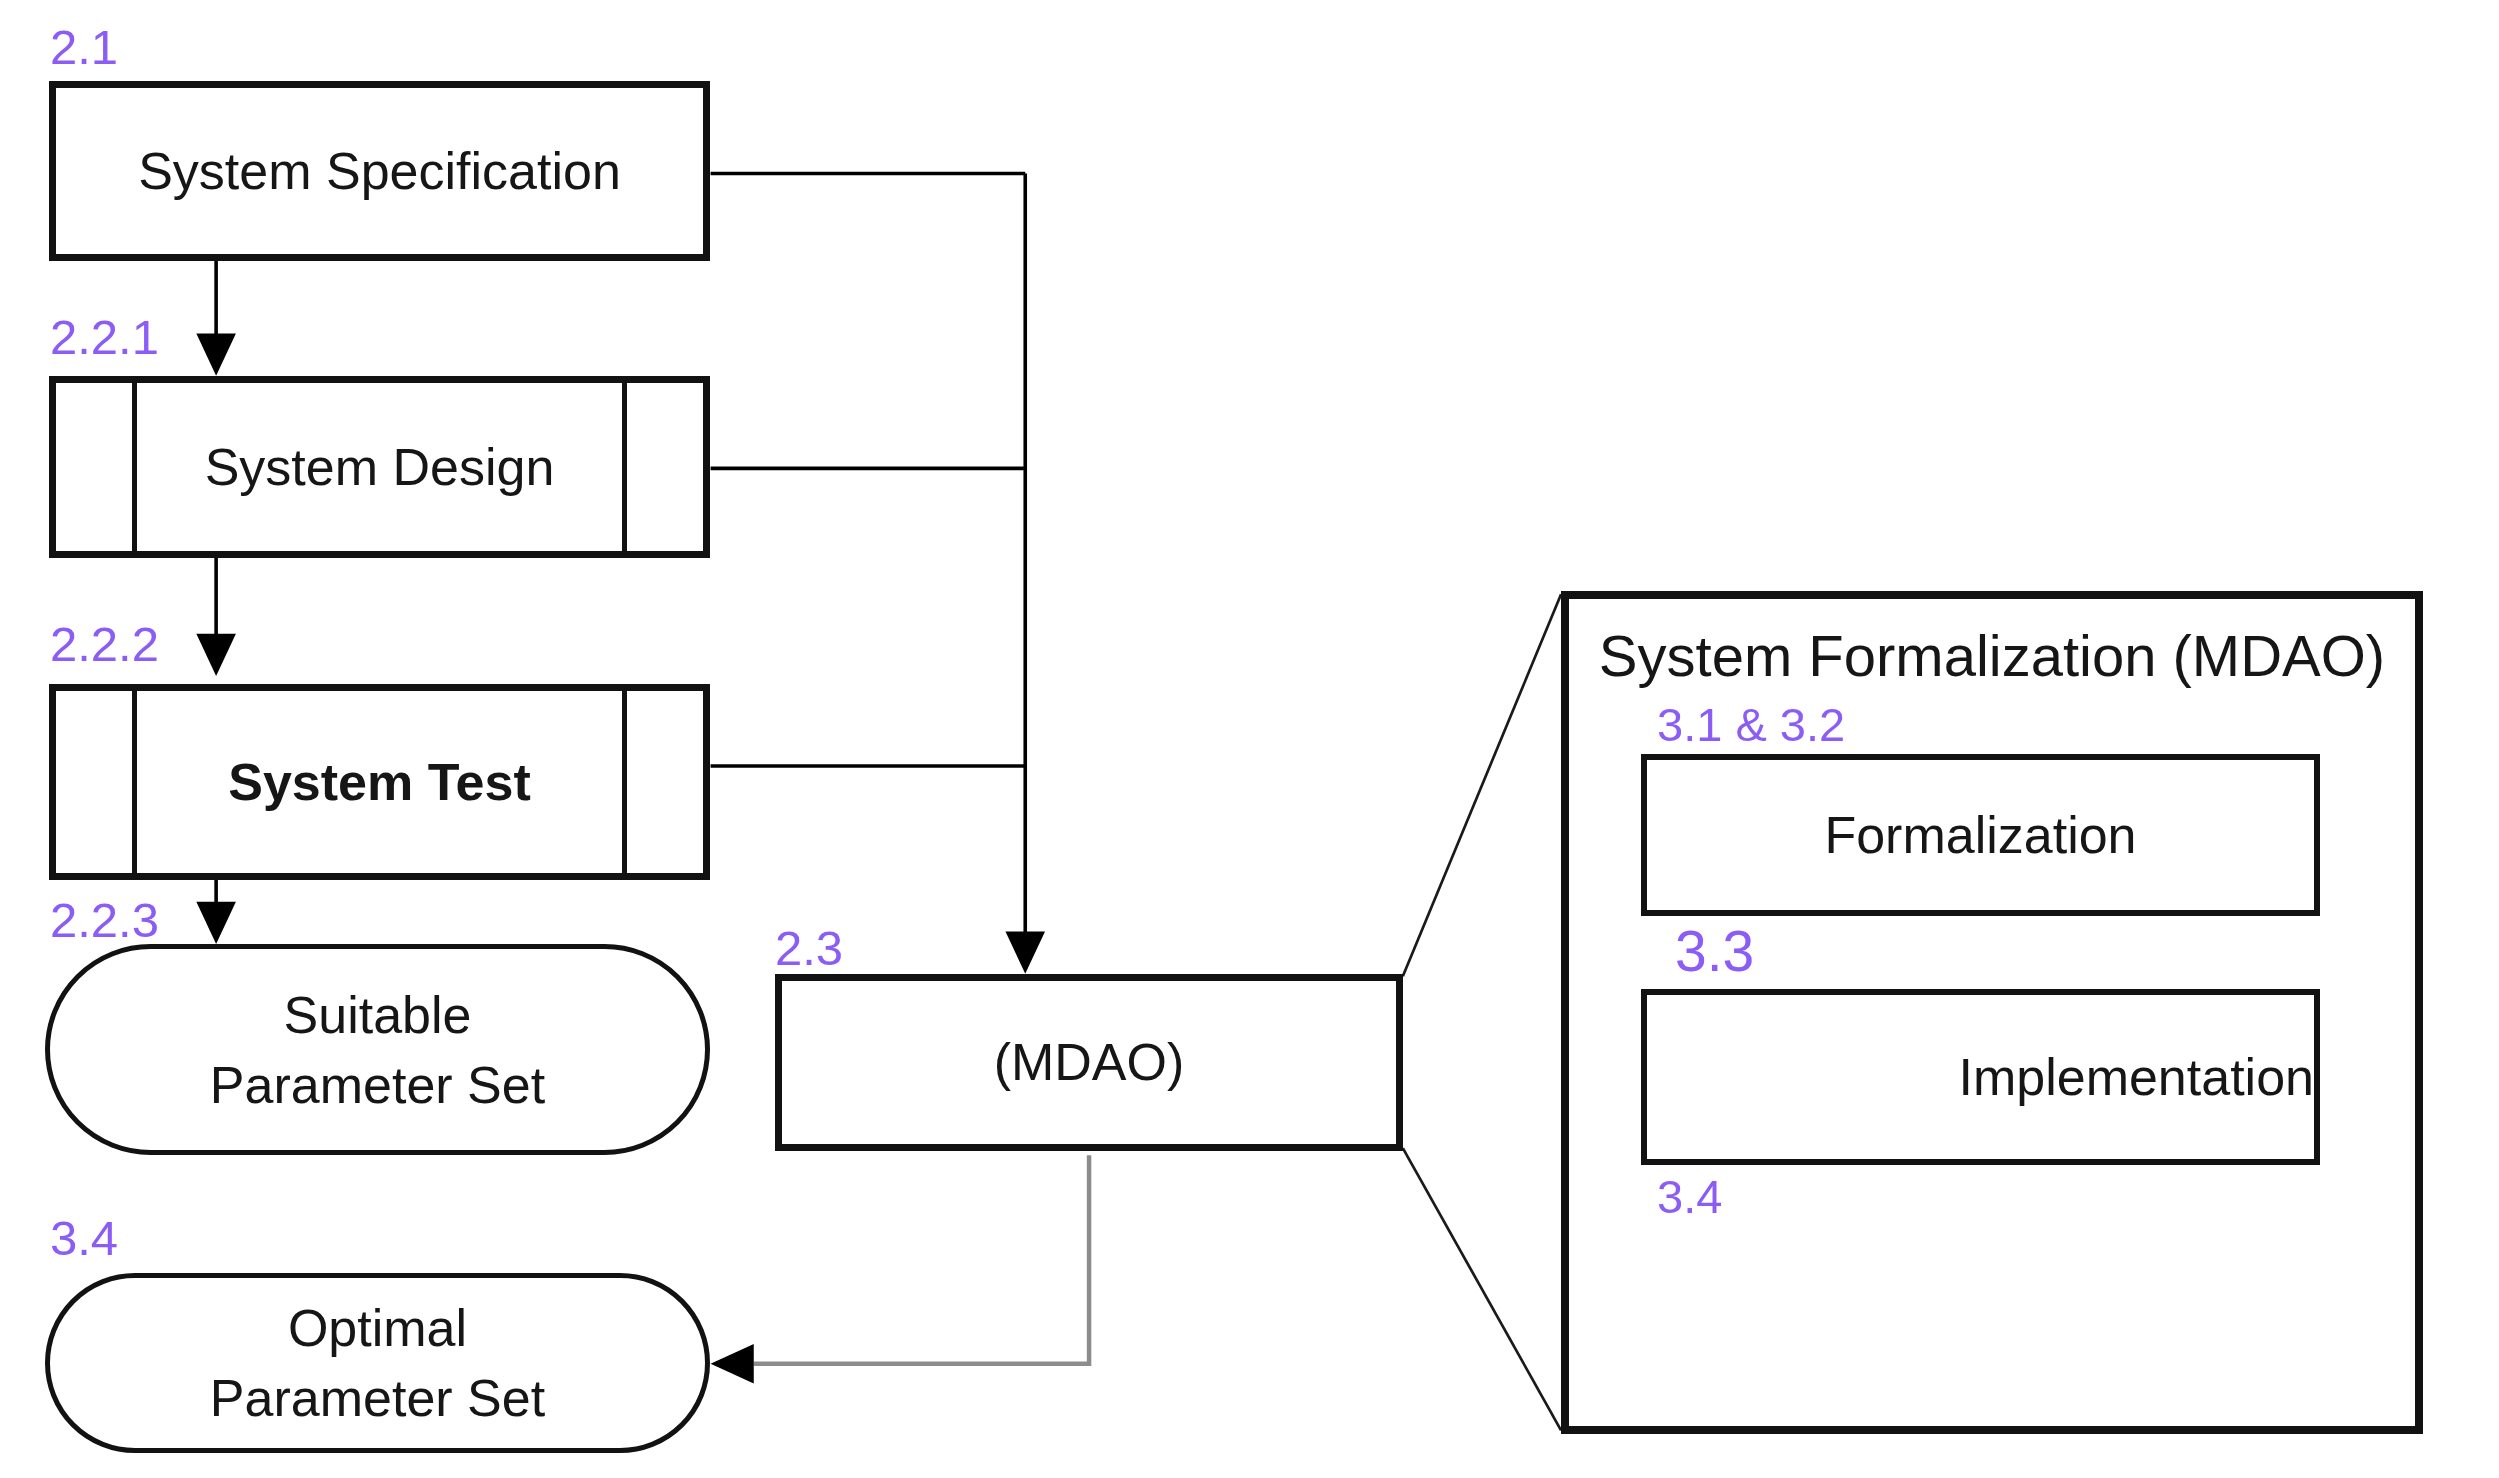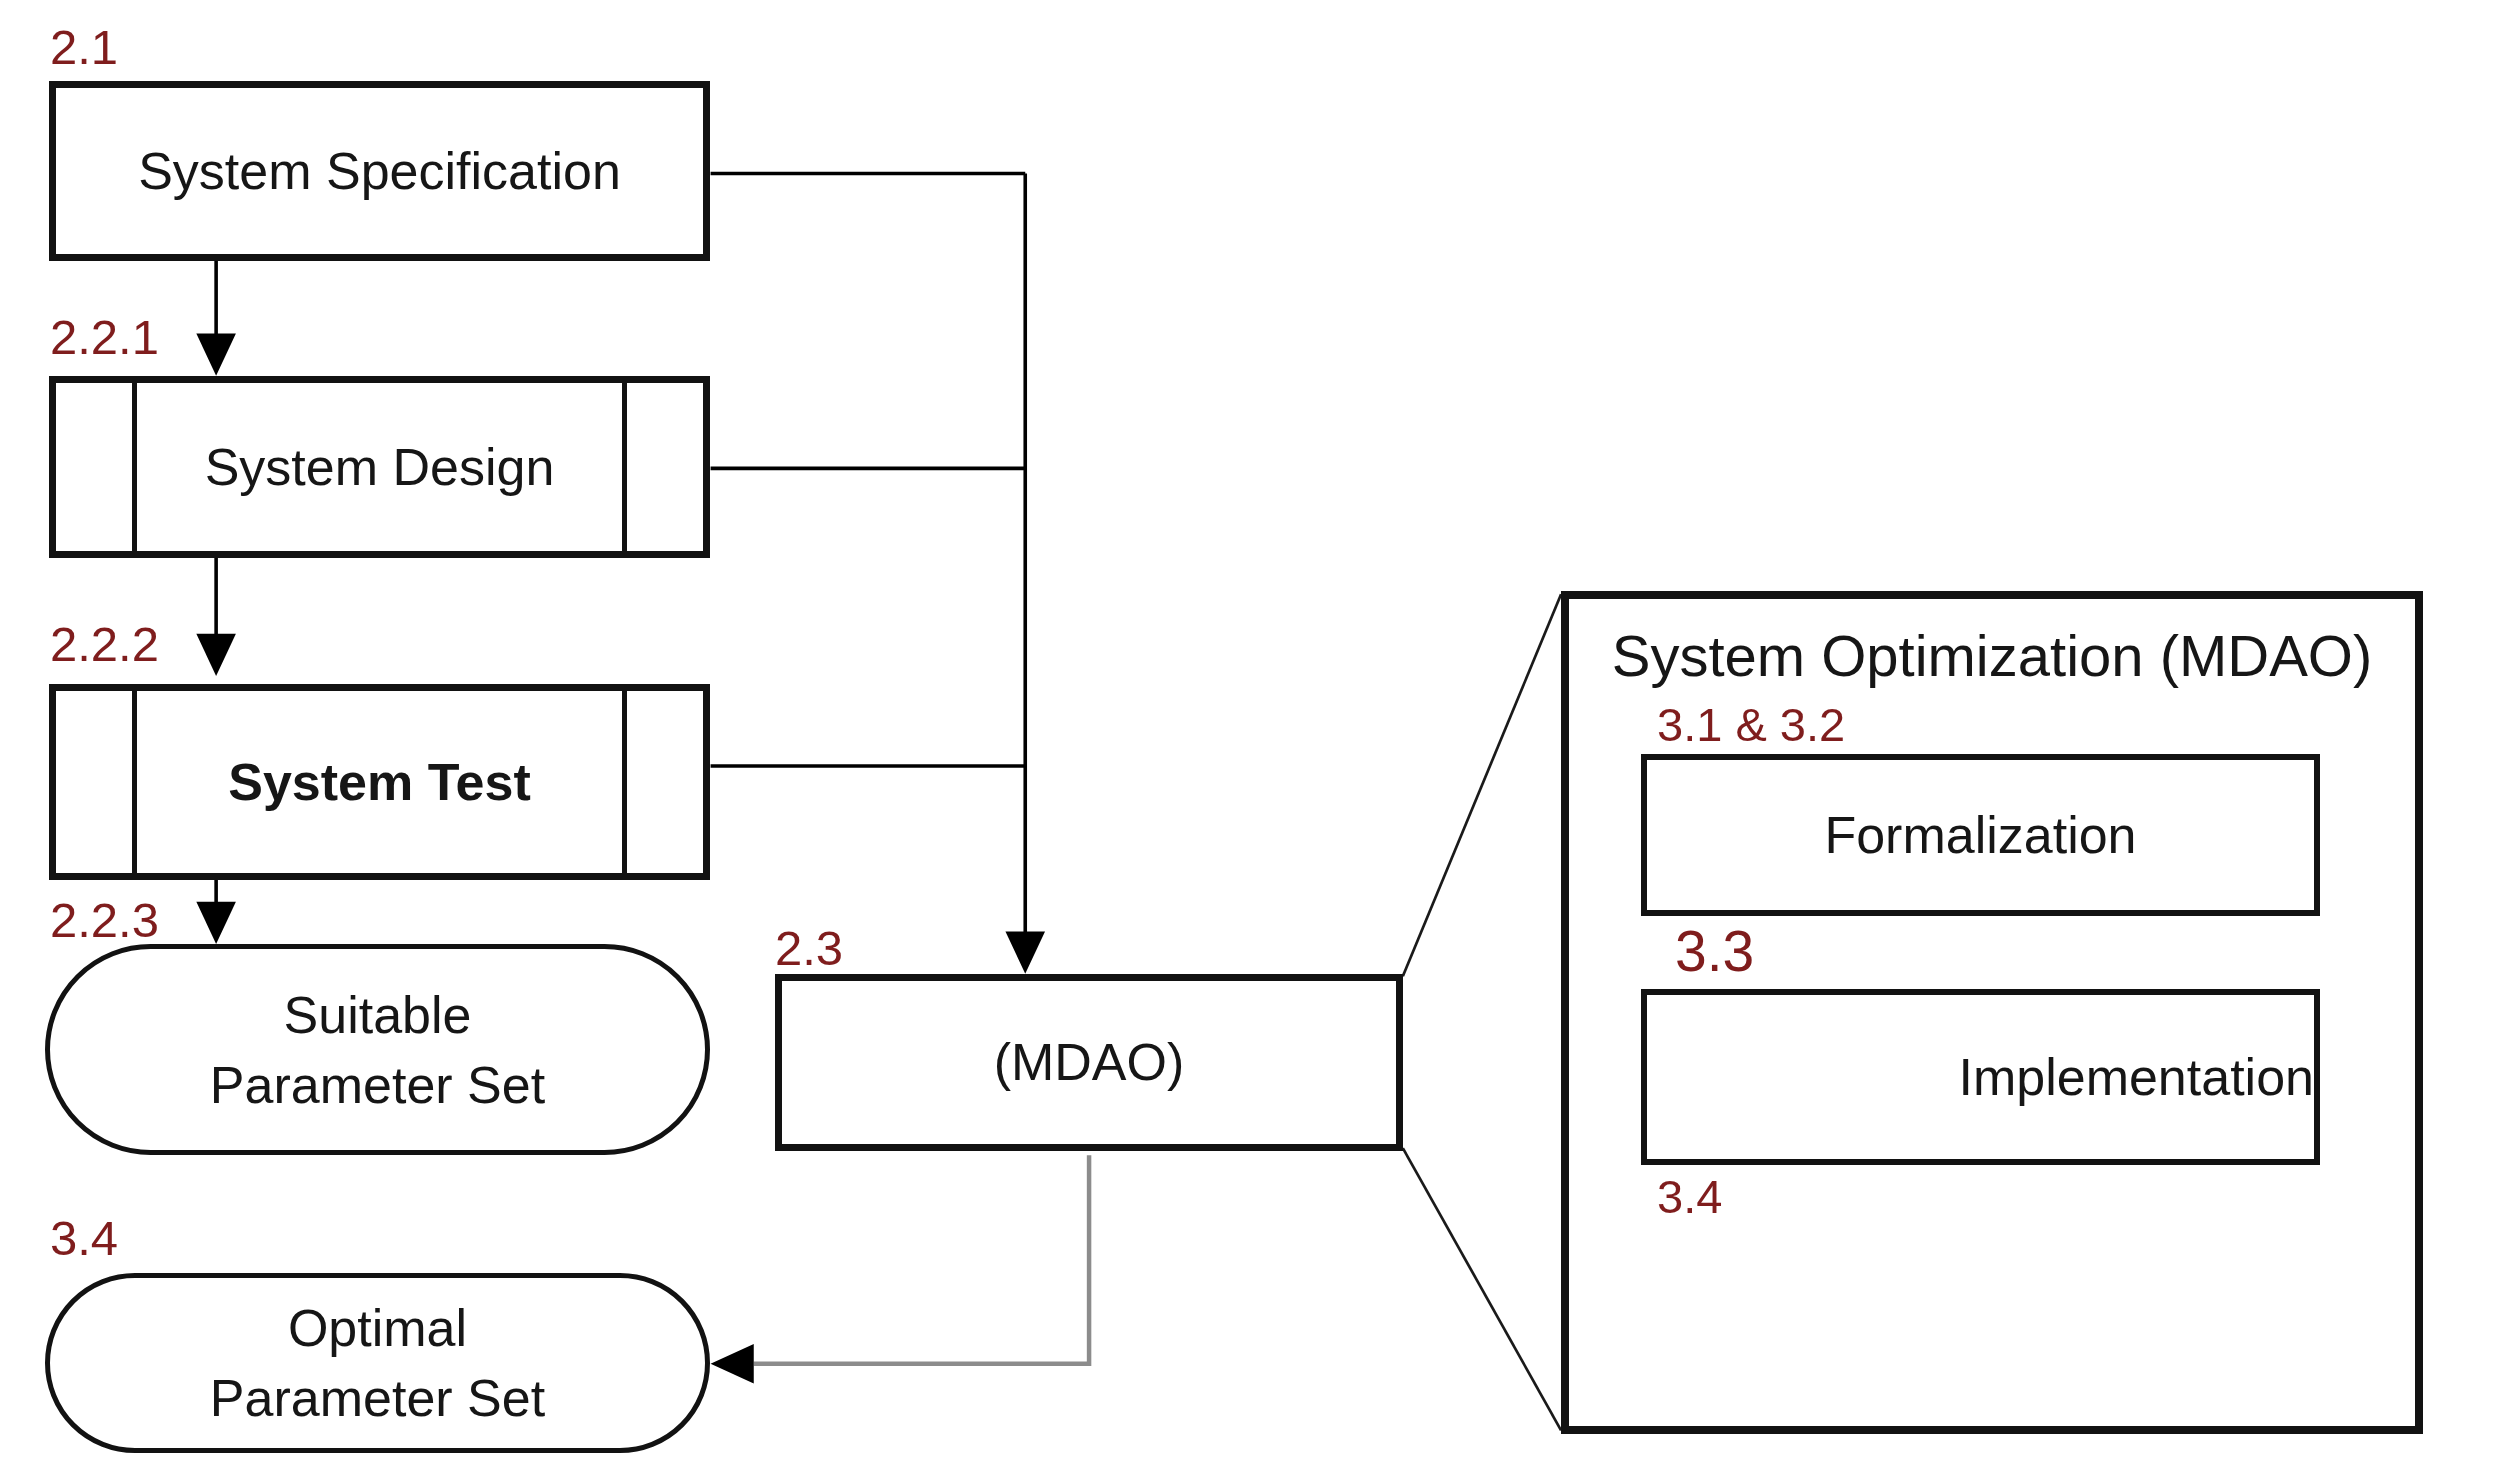--- a/index.html
+++ b/index.html
@@ -9,21 +9,21 @@
     background:#ffffff;
     font-family:"Liberation Sans", sans-serif;
     color:#161616;
     overflow:hidden;
   }
   #connector-layer{position:absolute;left:0;top:0;width:2500px;height:1478px;}
   .num-label{
     position:absolute;
     font-size:49px;
     line-height:1.0;
-    color:#7f1d1d;
+    color:#8b5cf6;
     white-space:nowrap;
   }
   .flow-box{
     position:absolute;
     box-sizing:border-box;
     border:7.2px solid #121212;
     background:#ffffff;
     display:flex;
     flex-direction:column;
     align-items:center;
@@ -128,21 +128,21 @@
     <span>Parameter Set</span>
   </div>
 
   <div class="num-label" style="left:775px;top:924px;text-align:right;">2.3</div>
   <div class="flow-box" style="left:775px;top:974px;width:628px;height:177px;line-height:77px;">
     <span>(MDAO)</span>
   </div>
 
   <div class="outer-panel" style="left:1561px;top:591px;width:862px;height:843px;"></div>
 
-  <div class="panel-title" style="left:1561px;top:624px;width:862px;">System Optimization (MDAO)</div>
+  <div class="panel-title" style="left:1561px;top:624px;width:862px;">System Formalization (MDAO)</div>
 
   <div class="num-label" style="left:1657px;top:701px;font-size:47px;">3.1 &amp; 3.2</div>
   <div class="flow-box thin" style="left:1641px;top:754px;width:679px;height:162px;">
     <span>Formalization</span>
   </div>
 
   <div class="num-label" style="left:1675px;top:923px;font-size:57px;">3.3</div>
   <div class="flow-box thin" style="left:1641px;top:989px;width:679px;height:176px;align-items:flex-end;">
     <span>Implementation</span>
   </div>

